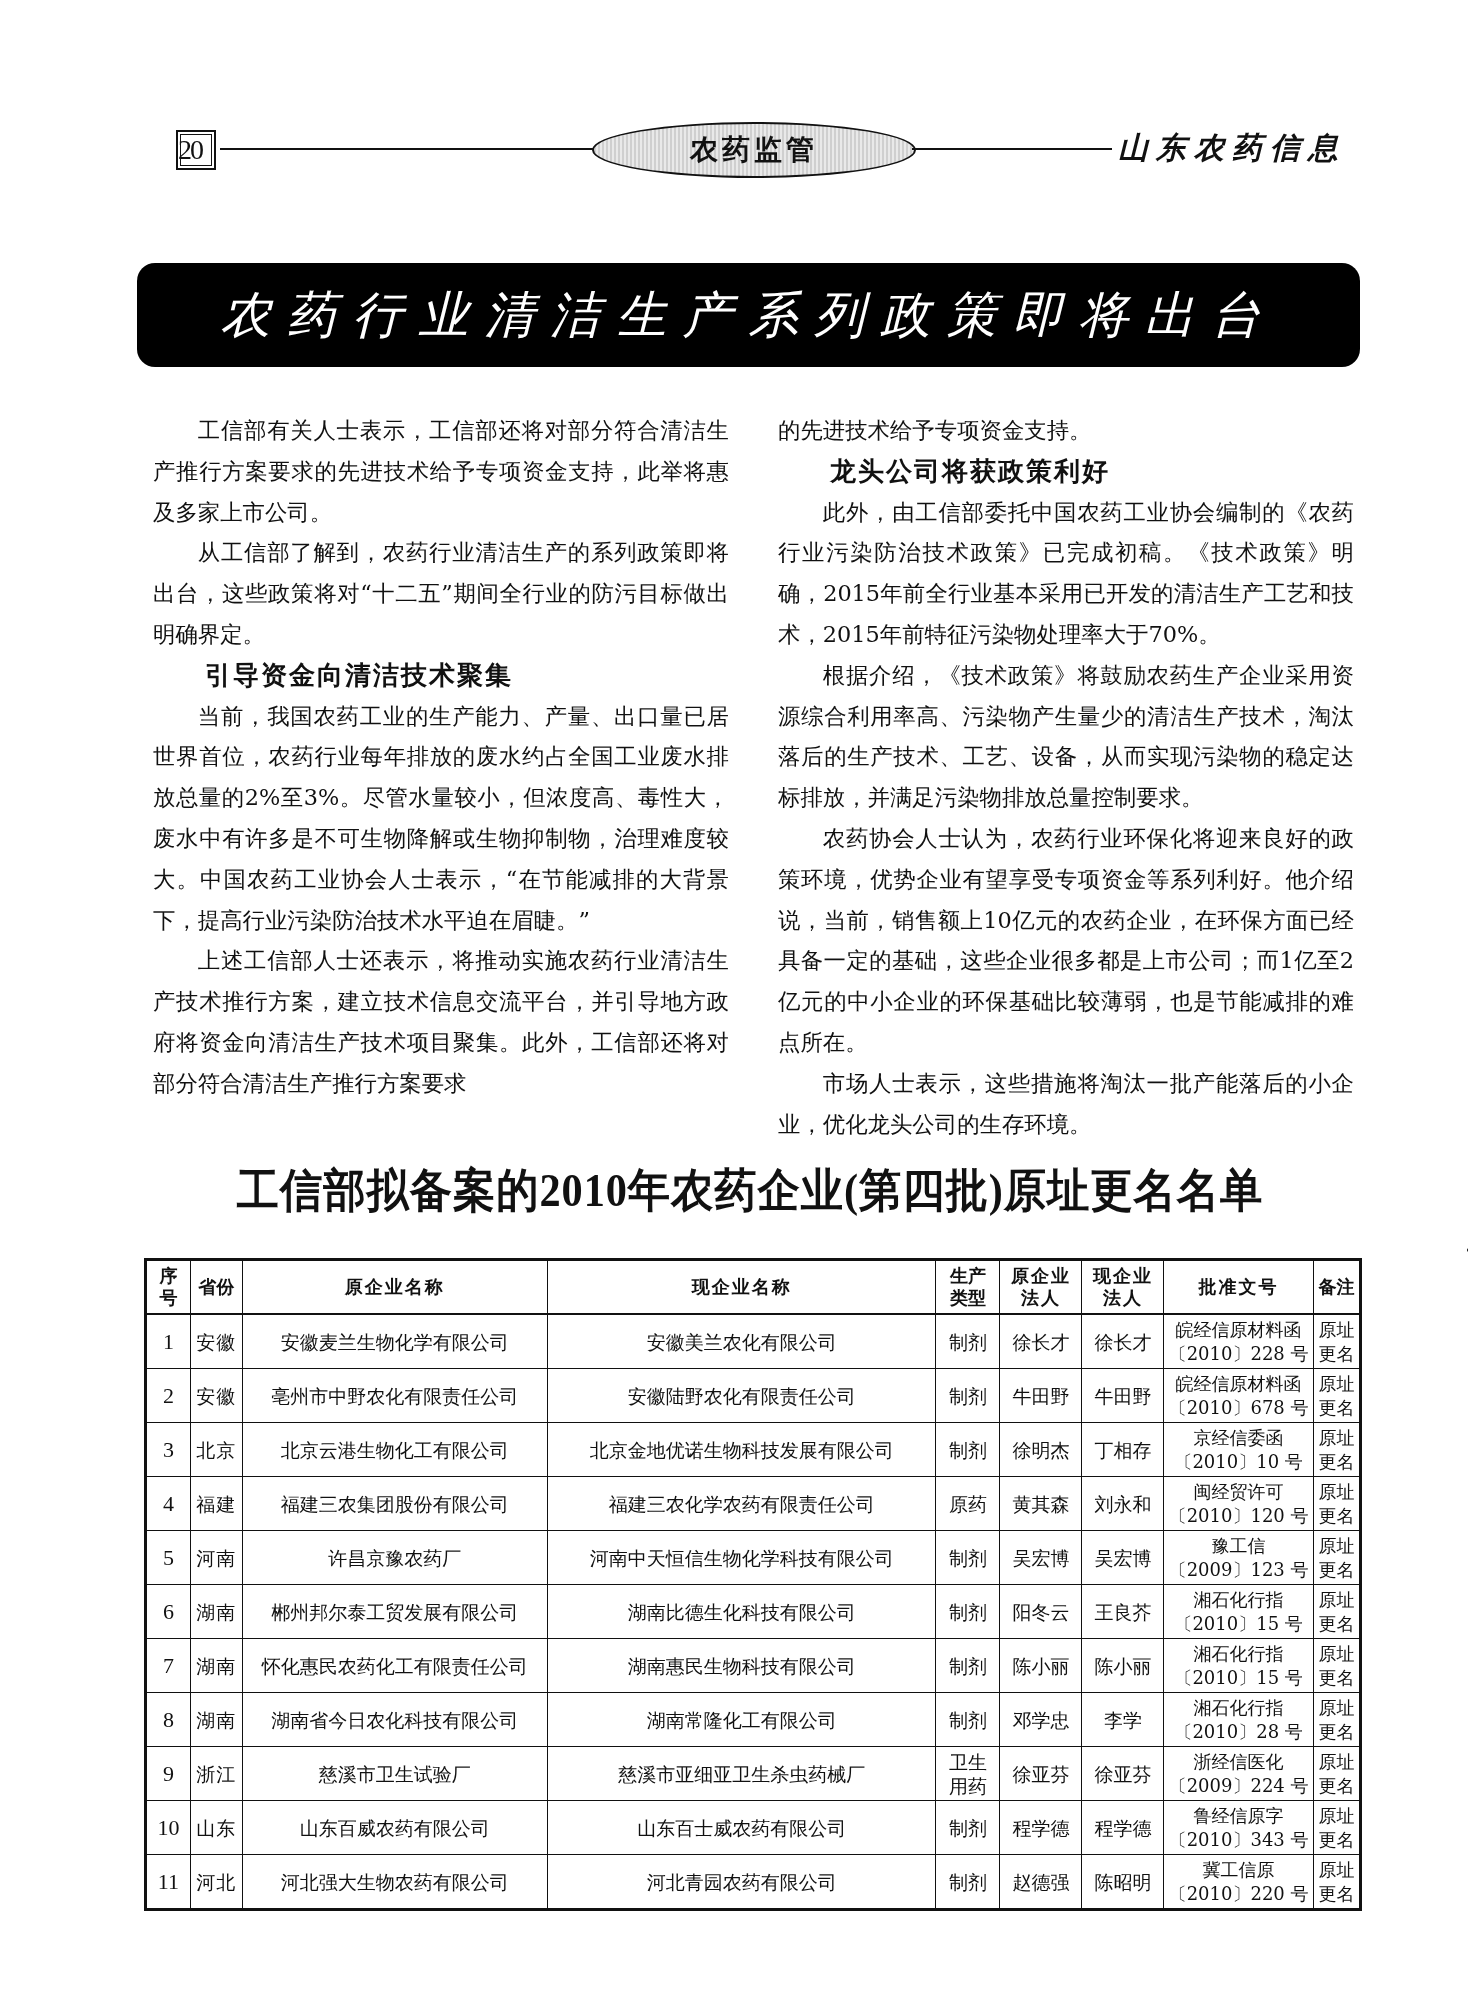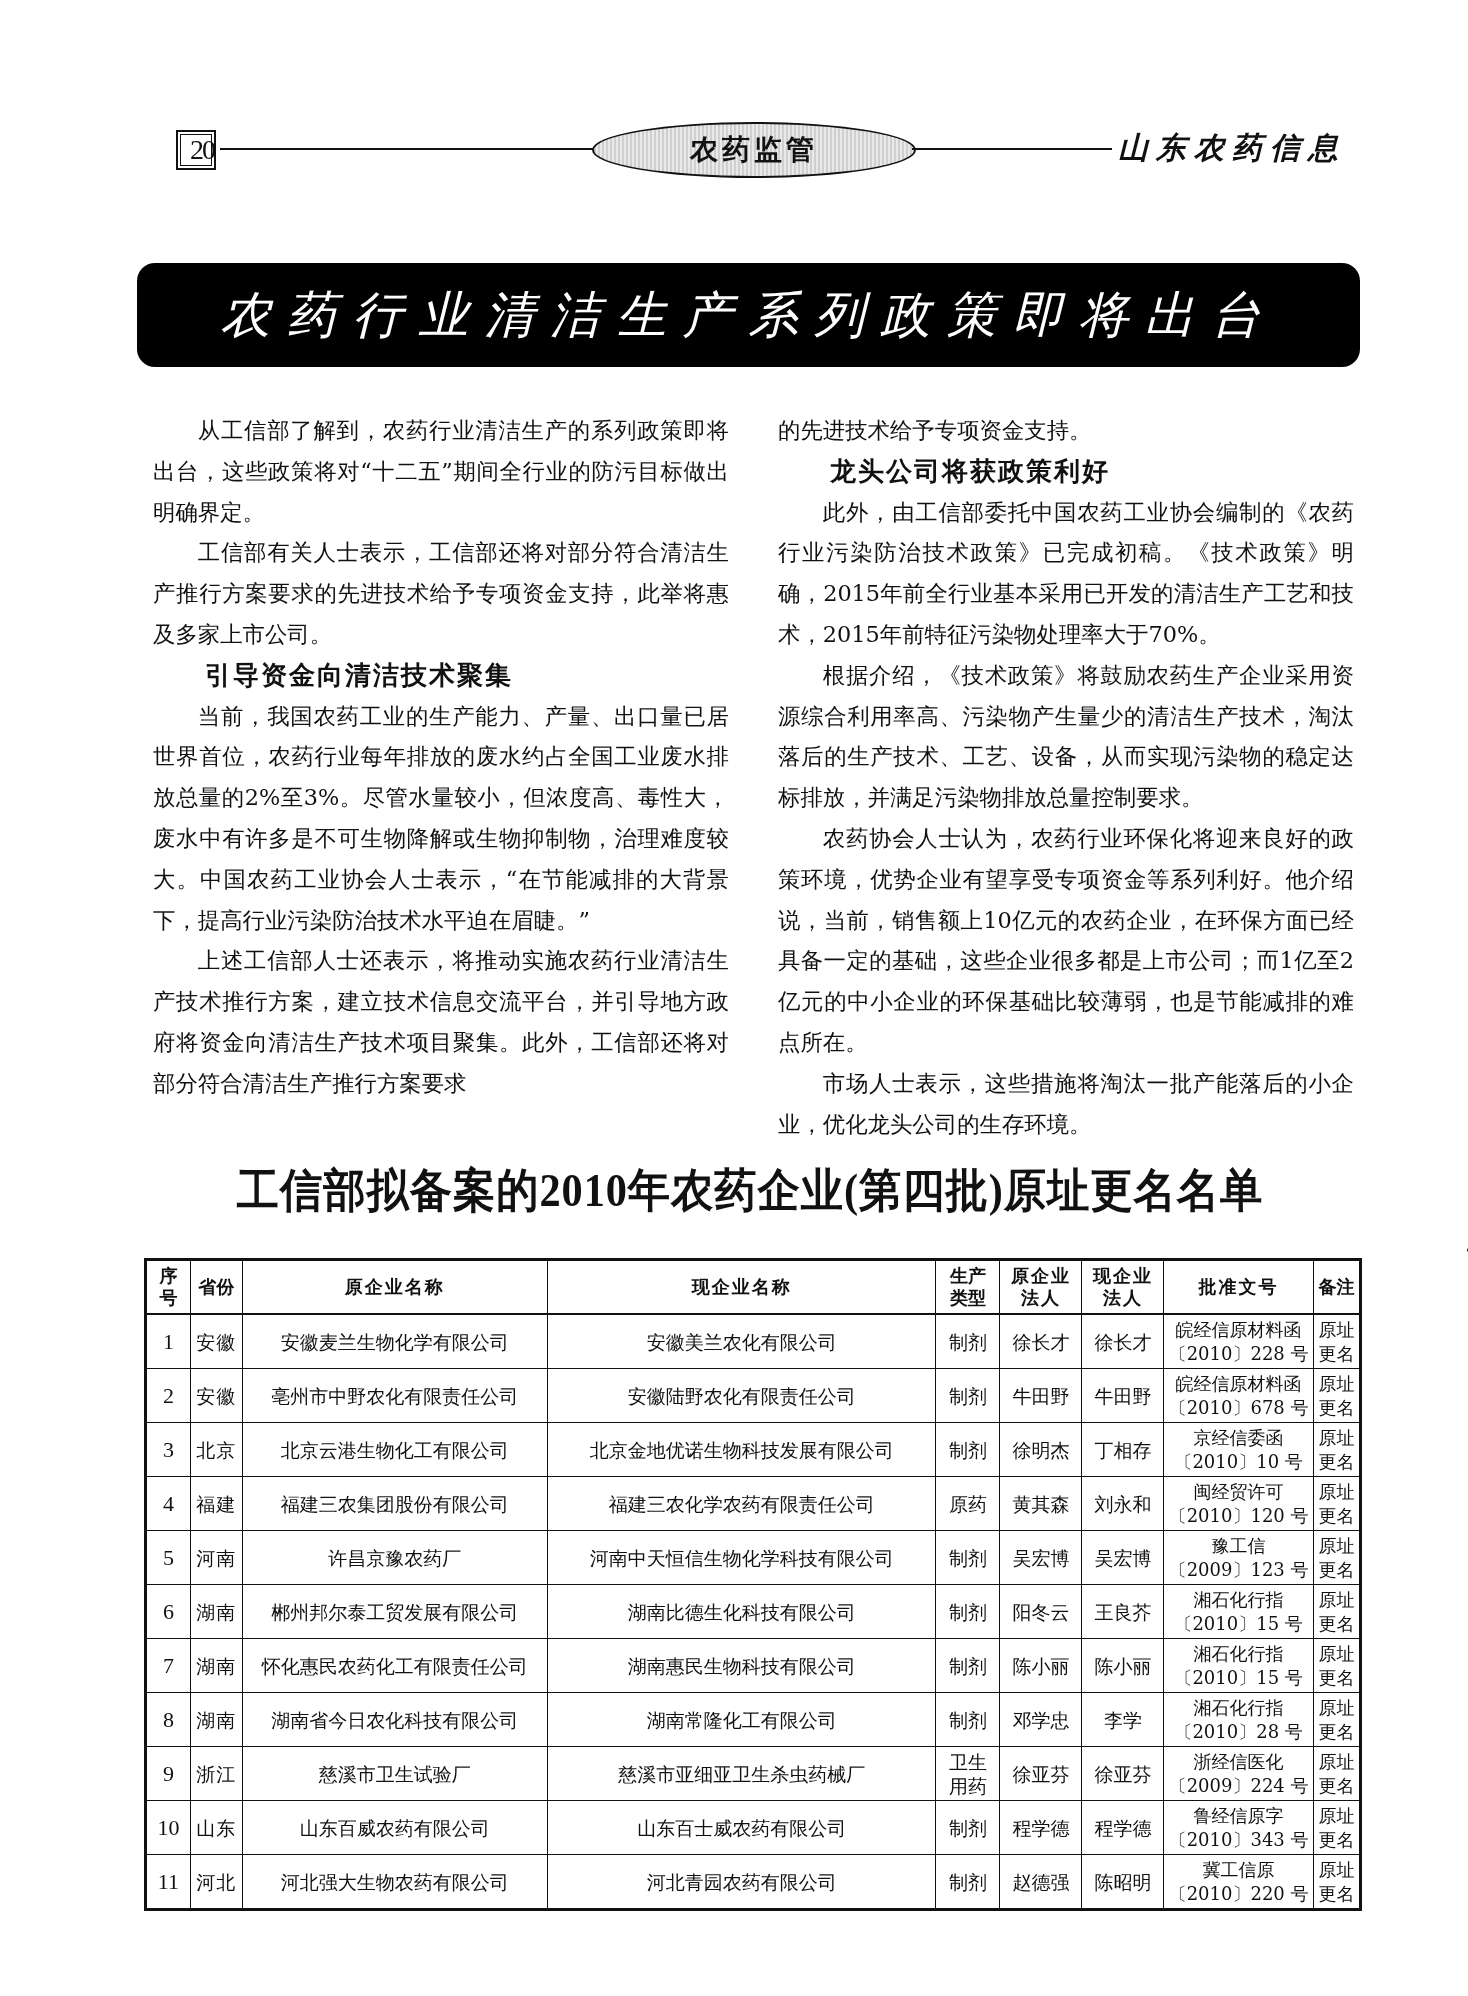--- a/index.html
+++ b/index.html
@@ -6,21 +6,21 @@
   body {
     width: 1468px; height: 1996px; position: relative; overflow: hidden;
     font-family: "DejaVu Serif", "Liberation Serif", serif; color: #111;
   }
   
   .run-header { position: absolute; left: 0; top: 0; width: 1468px; height: 200px; }
   .page-num {
     position: absolute; left: 176px; top: 130px; width: 36px; height: 36px;
     border: 2px solid #111; box-shadow: inset 0 0 0 2px #fff, inset 0 0 0 3px #111;
     font-family: "Liberation Serif", serif; font-size: 28px; line-height: 36px;
-    text-align: right; letter-spacing: -2px;
+    text-align: left; letter-spacing: -2px;
   }
   .rule { position: absolute; height: 2px; background: #111; top: 148px; }
   .rule.left { left: 220px; width: 376px; }
   .rule.right { left: 912px; width: 200px; }
   .section-oval {
     position: absolute; left: 592px; top: 122px; width: 320px; height: 52px;
     border: 2px solid #111; border-radius: 50%;
     background: repeating-linear-gradient(90deg, #cfcfcf 0 2px, #e9e9e9 2px 4px);
     display: flex; align-items: center; justify-content: center;
   }
@@ -93,22 +93,22 @@
   </div>
   <div class="rule right"></div>
   <div class="mag-name">山东农药信息</div>
 </div>
 
 <div class="banner">
   <span>农药行业清洁生产系列政策即将出台</span>
 </div>
 
 <div class="col c1">
+  <p>工信部有关人士表示，工信部还将对部分符合清洁生产推行方案要求的先进技术给予专项资金支持，此举将惠及多家上市公司。</p>
   <p>从工信部了解到，农药行业清洁生产的系列政策即将出台，这些政策将对“十二五”期间全行业的防污目标做出明确界定。</p>
-  <p>工信部有关人士表示，工信部还将对部分符合清洁生产推行方案要求的先进技术给予专项资金支持，此举将惠及多家上市公司。</p>
   <h3>引导资金向清洁技术聚集</h3>
   <p>当前，我国农药工业的生产能力、产量、出口量已居世界首位，农药行业每年排放的废水约占全国工业废水排放总量的2%至3%。尽管水量较小，但浓度高、毒性大，废水中有许多是不可生物降解或生物抑制物，治理难度较大。中国农药工业协会人士表示，“在节能减排的大背景下，提高行业污染防治技术水平迫在眉睫。”</p>
   <p>上述工信部人士还表示，将推动实施农药行业清洁生产技术推行方案，建立技术信息交流平台，并引导地方政府将资金向清洁生产技术项目聚集。此外，工信部还将对部分符合清洁生产推行方案要求</p>
 </div>
 
 <div class="col c2">
   <p class="cont">的先进技术给予专项资金支持。</p>
   <h3>龙头公司将获政策利好</h3>
   <p>此外，由工信部委托中国农药工业协会编制的《农药行业污染防治技术政策》已完成初稿。《技术政策》明确，2015年前全行业基本采用已开发的清洁生产工艺和技术，2015年前特征污染物处理率大于70%。</p>
   <p>根据介绍，《技术政策》将鼓励农药生产企业采用资源综合利用率高、污染物产生量少的清洁生产技术，淘汰落后的生产技术、工艺、设备，从而实现污染物的稳定达标排放，并满足污染物排放总量控制要求。</p>

